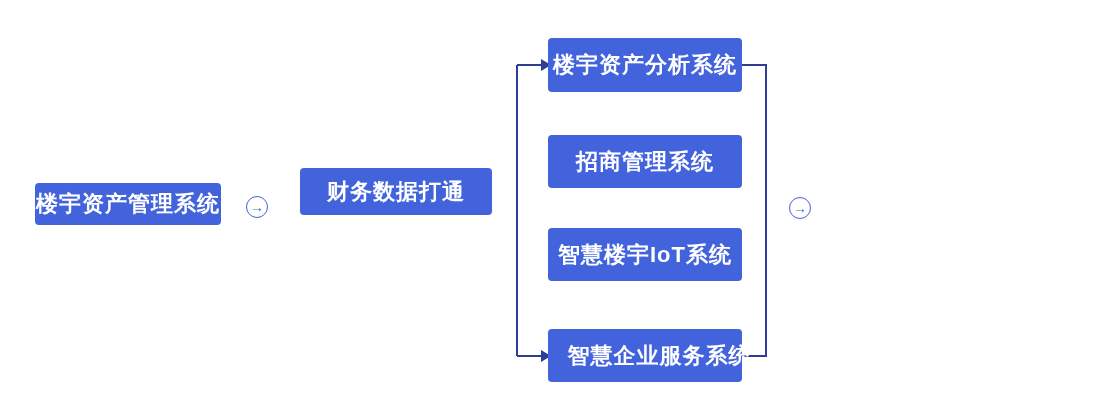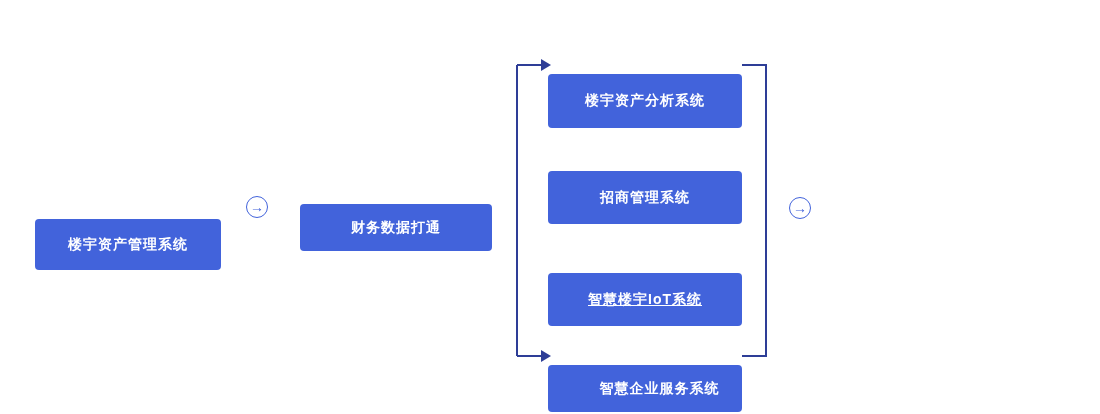--- a/index.html
+++ b/index.html
@@ -15,26 +15,25 @@
     overflow:hidden;
   }
   .node{
     position:absolute;
     display:flex;
     align-items:center;
     justify-content:center;
     background:var(--box-color,#4263DB);
     color:var(--text-color,#ffffff);
     font-weight:bold;
-    font-size:14px;
+    font-size:22px;
     letter-spacing:1px;
     border-radius:4px;
     box-sizing:border-box;
     white-space:nowrap;
-    margin-top:36px;
   }
   .arrow-circle{
     position:absolute;
     width:22px;
     height:22px;
     border:1.6px solid var(--box-color,#4263DB);
     border-radius:50%;
     color:var(--box-color,#4263DB);
     display:flex;
     align-items:center;
@@ -69,30 +68,30 @@
 
     <line class="stroke" x1="517" y1="65" x2="517" y2="356"></line>
     <line class="stroke" x1="517" y1="65" x2="541" y2="65"></line>
     <line class="stroke" x1="517" y1="356" x2="541" y2="356"></line>
     <polygon class="arrowhead" points="541,59 551,65 541,71"></polygon>
     <polygon class="arrowhead" points="541,350 551,356 541,362"></polygon>
 
     <path class="stroke" d="M742 65 H766 V356 H742"></path>
   </svg>
 
-  <div class="node" style="left:35px;top:183px;width:186px;height:51px;">楼宇资产管理系统</div>
+  <div class="node" style="left:35px;top:183px;width:186px;height:42px;">楼宇资产管理系统</div>
 
   <div class="arrow-circle" style="left:246px;top:196px;">→</div>
 
   <div class="node" style="left:300px;top:168px;width:192px;height:47px;">财务数据打通</div>
 
   <div class="node" style="left:548px;top:38px;width:194px;height:54px;">楼宇资产分析系统</div>
 
   <div class="node" style="left:548px;top:135px;width:194px;height:53px;">招商管理系统</div>
 
-  <div class="node" style="left:548px;top:237px;width:194px;height:53px;text-decoration:underline;">智慧楼宇IoT系统</div>
+  <div class="node" style="left:548px;top:228px;width:194px;height:53px;">智慧楼宇IoT系统</div>
 
-  <div class="node" style="left:548px;top:329px;width:194px;height:47px;padding-left:29px;">智慧企业服务系统</div>
+  <div class="node" style="left:548px;top:329px;width:194px;height:53px;padding-left:29px;">智慧企业服务系统</div>
 
   <div class="arrow-circle" style="left:789px;top:197px;">→</div>
 
 
 </div>
 
 </body></html>

